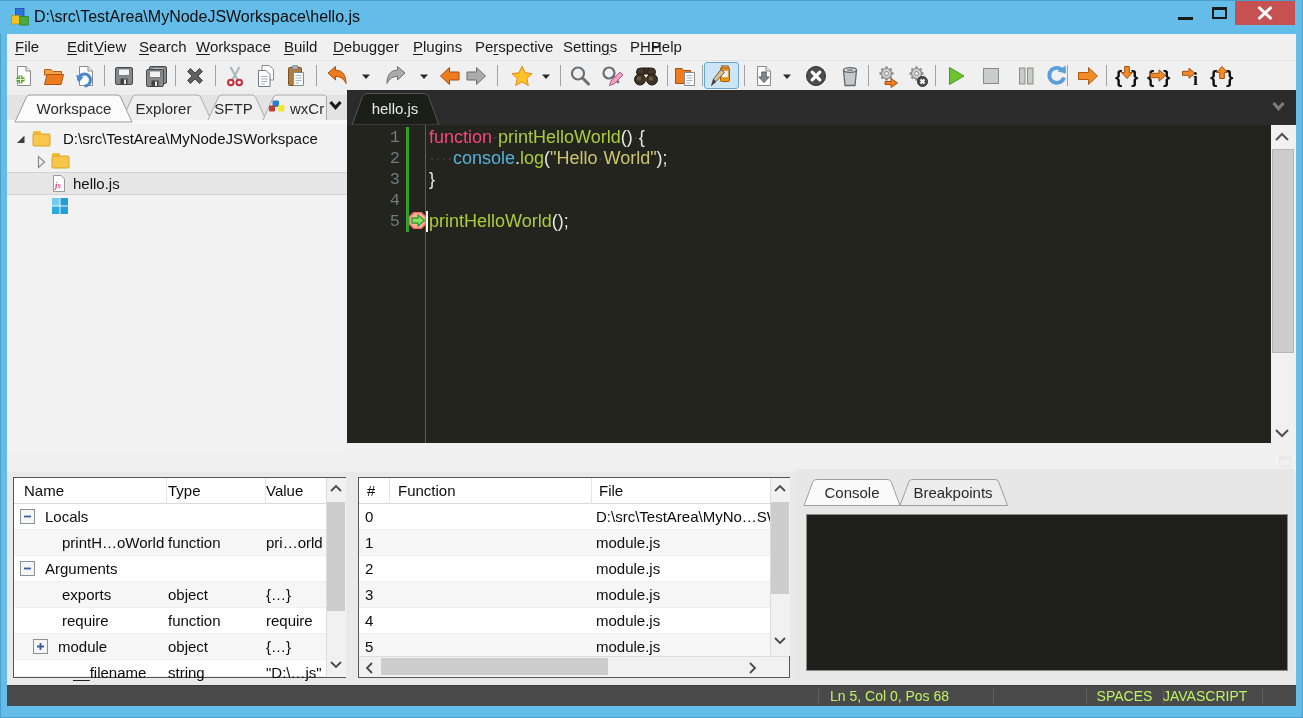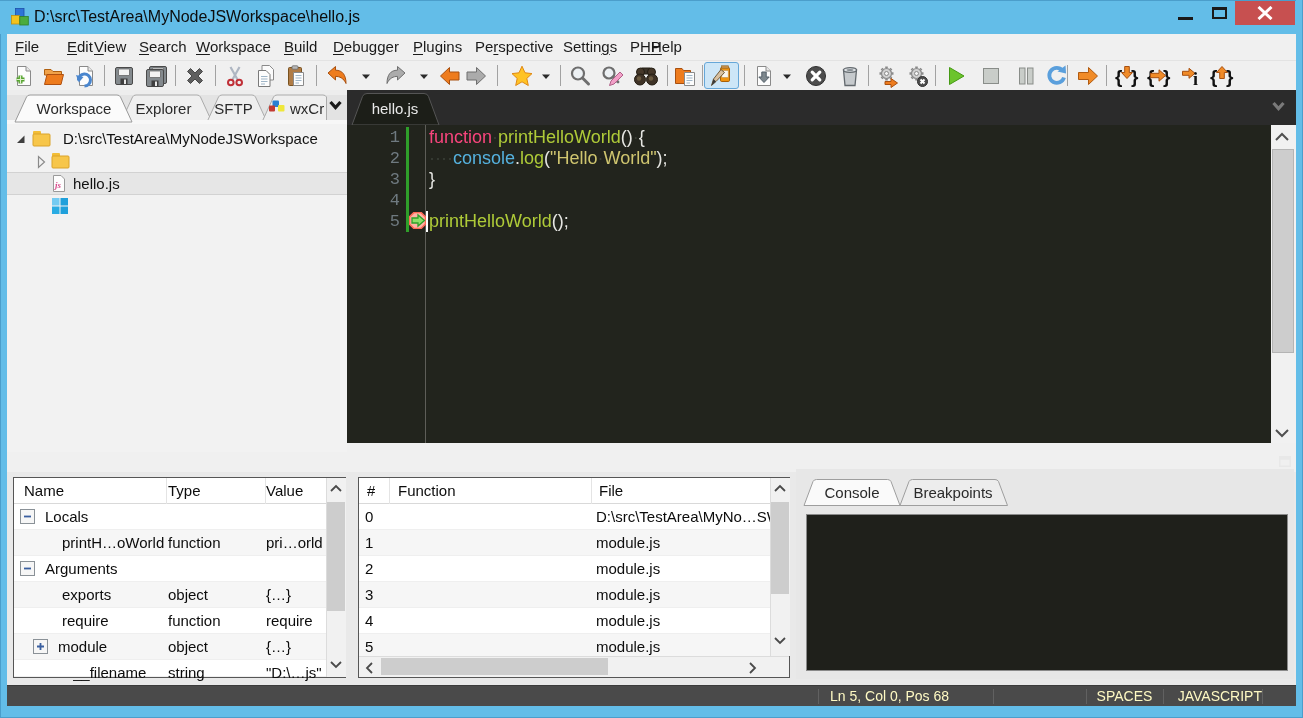--- a/index.html
+++ b/index.html
@@ -18,21 +18,21 @@
   #leftpanel{left:7px;top:124px;width:340px;height:328px;background:#F2F2F2;}
   .treerow{position:absolute;left:0;width:340px;height:22px;font-size:15px;color:#111;line-height:22px;}
   .treerow span{position:absolute;top:0;text-align:right;}
   #editor{left:347px;top:125px;width:949px;height:318px;background:#22241D;}
   #ed-tabbar{left:347px;top:90px;width:949px;height:35px;}
   .lnum{position:absolute;width:34px;left:366px;text-align:right;font-family:"Liberation Mono",monospace;font-size:17px;line-height:21px;color:#6F7A80;}
   .codeline{position:absolute;left:429px;font-family:Liberation Sans, sans-serif;font-size:18px;line-height:21px;white-space:pre;color:#E6E6E2;}
   .k{color:#F8457D}.f{color:#AFCB38}.p{color:#E6E6E2}.c{color:#55B1DE}.s{color:#CFC56F}.w{color:#3A3E36}
   #caption{left:7px;top:452px;width:1289px;height:20px;background:#3E3E3E;color:#EFEFEF;font-size:13px;}
   #bottombg{left:7px;top:472px;width:1289px;height:213px;background:#E9E9E9;}
-  #statusbar{left:7px;top:685px;width:1290px;height:21px;background:#4A4A4A;color:#fef9c3;font-size:14px;border-top:1px solid #3B3B3B;box-sizing:border-box;}
+  #statusbar{left:7px;top:685px;width:1290px;height:21px;background:#4A4A4A;color:#bef264;font-size:14px;border-top:1px solid #3B3B3B;box-sizing:border-box;}
   .ssep{position:absolute;top:3px;width:1px;height:15px;background:#616161;}
   .stext{position:absolute;top:2px;}
   .tbl{position:absolute;background:#fff;border:1px solid #565656;font-size:15px;color:#0c0c0c;}
   .cell{position:absolute;white-space:nowrap;overflow:hidden;}
   .sbtrack{position:absolute;background:#F1F1F1;}
   .sbthumb{position:absolute;background:#CDCDCD;}
   .chev{position:absolute;}
 </style>
 </head>
 <body>
@@ -439,21 +439,21 @@
     <div style="position:absolute;left:10px;top:45px;width:482px;height:157px;background:#1F201B;border:1px solid #8A8A8A;box-sizing:border-box"></div>
   </div>
   <div class="abs" id="statusbar">
     <div class="ssep" style="left:811px"></div>
     <div class="ssep" style="left:986px"></div>
     <div class="ssep" style="left:1079px"></div>
     <div class="ssep" style="left:1156px"></div>
     <div class="ssep" style="left:1255px"></div>
     <div class="stext" style="left:823px">Ln 5, Col 0, Pos 68</div>
     <div class="stext" style="left:1079px;width:77px;text-align:center">SPACES</div>
-    <div class="stext" style="left:1156px;width:99px;text-align:right">JAVASCRIPT</div>
+    <div class="stext" style="left:1156px;width:99px;text-align:left">JAVASCRIPT</div>
   </div>
   <div class="abs" style="left:0;top:34px;width:7px;height:684px;background:#63BDE8"></div>
   <div class="abs" style="left:1296px;top:0;width:7px;height:718px;background:#63BDE8"></div>
   <div class="abs" style="left:0;top:706px;width:1303px;height:12px;background:#63BDE8"></div>
   <div class="abs" style="left:0;top:34px;width:1px;height:684px;background:#4B9ECB"></div>
   <div class="abs" style="left:1302px;top:0;width:1px;height:718px;background:#4B9ECB"></div>
   <div class="abs" style="left:0;top:717px;width:1303px;height:1px;background:#4B9ECB"></div>
 </div>
 
 </body></html>

